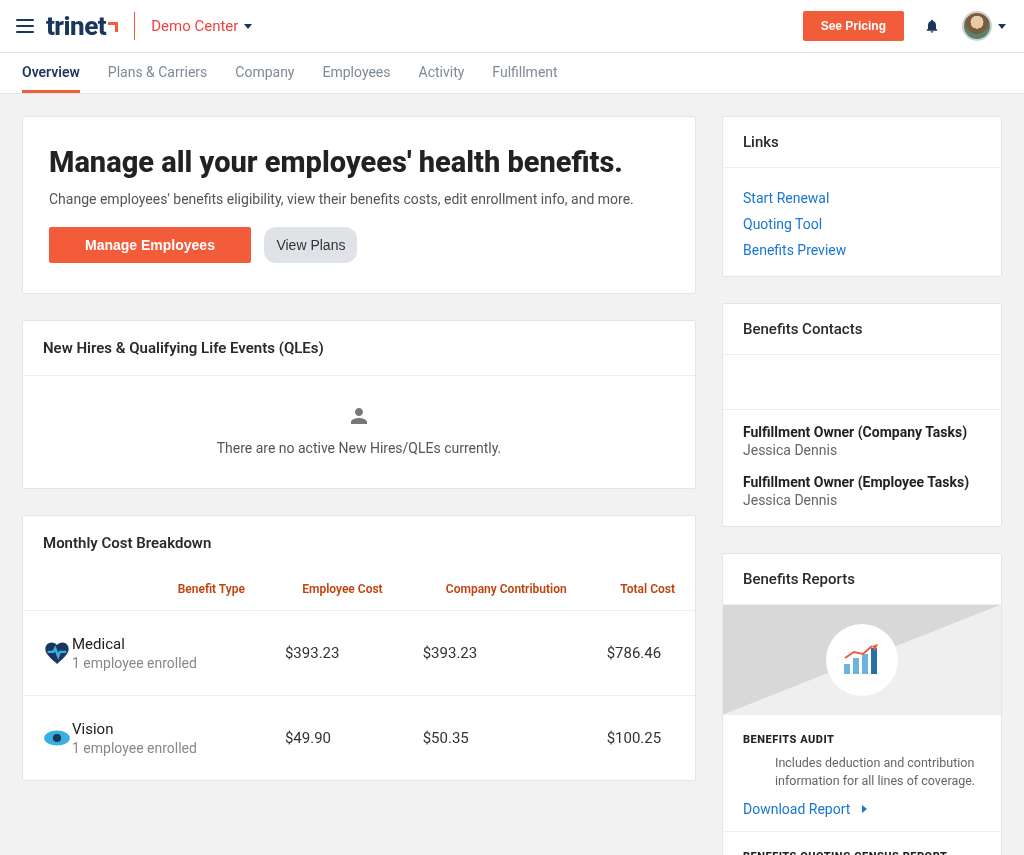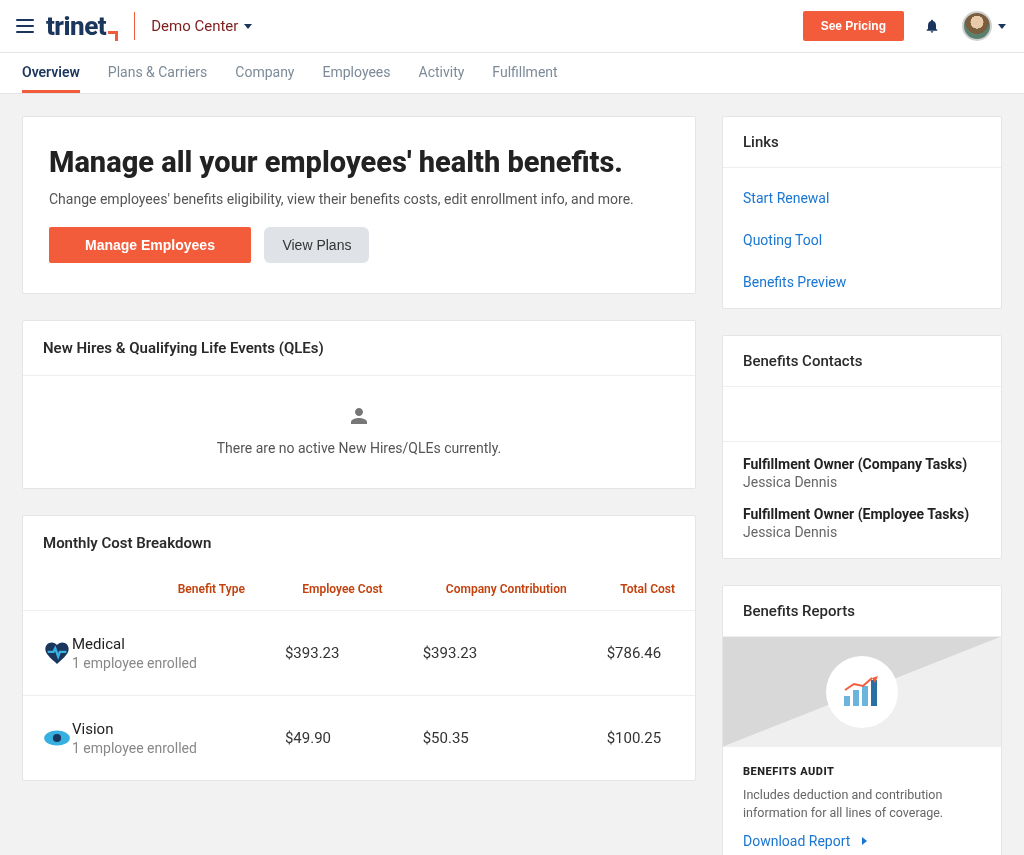--- a/index.html
+++ b/index.html
@@ -19,24 +19,24 @@
     padding: 0 18px 0 16px;
     border-bottom: 1px solid #e5e5e5;
   }
   .hamburger {
     width: 18px; height: 14px;
     display: flex; flex-direction: column; justify-content: space-between;
     margin-right: 12px;
     cursor: pointer;
   }
   .hamburger span { display:block; height:2px; background:#1b365d; border-radius:1px; }
-  .logo { font-size: 26px; font-weight: 800; color:#1b365d; letter-spacing: -0.5px; display:flex; align-items:flex-end; }
+  .logo { font-size: 26px; font-weight: 800; color:#1b365d; letter-spacing: -0.5px; display:flex; align-items:center; }
   .logo-corner { display:inline-block; width:10px; height:10px; border-top:3px solid #f25c3b; border-right:3px solid #f25c3b; margin-left:2px; margin-top:2px; }
   .vert-div { width:1px; height:28px; background:#f25c3b; margin:0 16px; }
-  .demo-center { color:#7f1d1d; font-size:15px; cursor:pointer; display:flex; align-items:center; gap:6px; }
+  .demo-center { color:#ef4444; font-size:15px; cursor:pointer; display:flex; align-items:center; gap:6px; }
   .chev-down { width:0; height:0; border-left:4px solid transparent; border-right:4px solid transparent; border-top:5px solid #1b365d; }
   .topbar-spacer { flex:1; }
   .btn-pricing {
     background:#f25c3b; color:#fff; border:none; padding:8px 18px; font-size:12px; font-weight:600;
     border-radius:2px; cursor:pointer; margin-right:20px;
   }
   .bell-icon { width:16px; height:16px; margin-right:22px; cursor:pointer; }
   .avatar-wrap { display:flex; align-items:center; gap:6px; cursor:pointer; }
   .avatar {
     width:30px; height:30px; border-radius:50%; border:2px solid #d0d0d0;
@@ -57,54 +57,54 @@
   
   .layout { display:flex; gap:26px; padding:22px; align-items:flex-start; }
   .main-col { flex:1; display:flex; flex-direction:column; gap:26px; min-width:0; }
   .side-col { width:280px; display:flex; flex-direction:column; gap:26px; }
   .card { background:#fff; border:1px solid #e5e5e5; border-radius:2px; }
   
   .hero { padding:28px 26px 30px; }
   .hero h1 { font-size:29px; font-weight:800; color:#222; margin-bottom:12px; }
   .hero p { color:#555; font-size:14px; margin-bottom:20px; }
   .btn-primary { background:#f25c3b; color:#fff; border:none; padding:10px 36px; font-size:14px; font-weight:600; border-radius:2px; cursor:pointer; margin-right:10px; }
-  .btn-secondary { background:#dfe3e8; color:#333; border:none; padding:10px 18px; font-size:14px; font-weight:500; border-radius:6px; cursor:pointer; }
+  .btn-secondary { background:#dfe3e8; color:#333; border:none; padding:10px 12px; font-size:14px; font-weight:500; border-radius:12px; cursor:pointer; }
   
   .section-title { padding:18px 20px; font-size:15px; font-weight:600; color:#2a2a2a; border-bottom:1px solid #eee; }
   .qle-body { padding:28px 20px 32px; text-align:center; }
   .person-icon { width:24px; height:24px; fill:#777; margin:0 auto 12px; display:block; }
   .qle-body p { color:#555; font-size:14px; }
   
   .cost-header { padding:18px 20px 20px; font-size:15px; font-weight:600; color:#2a2a2a; }
   .cost-table { width:100%; border-collapse:collapse; }
   .cost-table th { text-align:right; font-size:12px; font-weight:600; color:#c2410c; padding:10px 20px 14px; border-bottom:1px solid #eee; }
   .cost-table td { padding:24px 20px; border-bottom:1px solid #eee; vertical-align:middle; font-size:15px; color:#333; }
   .cost-table tr:last-child td { border-bottom:none; }
   .benefit-cell { display:flex; align-items:center; gap:1px; }
   .benefit-icon { width:28px; height:28px; flex-shrink:0; }
   .benefit-name { font-size:15px; color:#222; }
   .benefit-sub { font-size:14px; color:#888; margin-top:2px; }
   
   .side-title { padding:16px 20px; font-size:15px; font-weight:500; color:#2a2a2a; border-bottom:1px solid #eee; }
-  .link-list { display:flex; flex-direction:column; gap:26px; padding:22px 20px 18px; }
+  .link-list { display:flex; flex-direction:column; gap:10px; padding:22px 20px 18px; }
   .link-list a { color:#1976d2; text-decoration:none; font-size:14px; cursor:pointer; }
   .contact-block { padding:14px 20px 12px; }
   .contact-role { font-weight:700; font-size:14px; color:#222; margin-bottom:2px; }
   .contact-name { font-size:14px; color:#666; }
   .contact-sep { height:1px; background:#eee; }
   
   .report-hero {
     height:110px; position:relative;
     background:linear-gradient(to bottom right, #d8d8d8 0 49.6%, #efefef 50%);
     display:flex; align-items:center; justify-content:center;
   }
   .report-circle { width:72px; height:72px; background:#fff; border-radius:50%; display:flex; align-items:center; justify-content:center; z-index:1; }
   .report-item { padding:18px 20px 14px; border-bottom:1px solid #eee; }
   .report-item h4 { font-size:11px; font-weight:800; letter-spacing:0.5px; color:#222; text-transform:uppercase; margin-bottom:8px; }
-  .report-item p { font-size:12.5px; color:#666; line-height:1.4; margin-bottom:12px; }
+  .report-item p { font-size:12.5px; color:#666; line-height:1.4; margin-bottom:12px;margin-left:32px; }
   .report-link { color:#1976d2; font-size:14px; text-decoration:none; display:flex; align-items:center; gap:12px; cursor:pointer; }
   .report-link .chev { width:0;height:0;border-top:4px solid transparent;border-bottom:4px solid transparent;border-left:5px solid #1976d2; }
 </style>
 </head>
 <body>
 
 <div class="topbar">
   <div class="hamburger">
       <span></span>
       <span></span>

